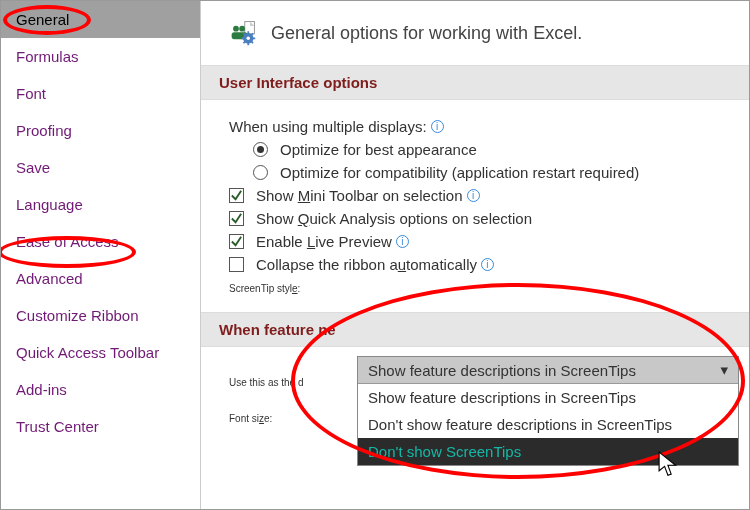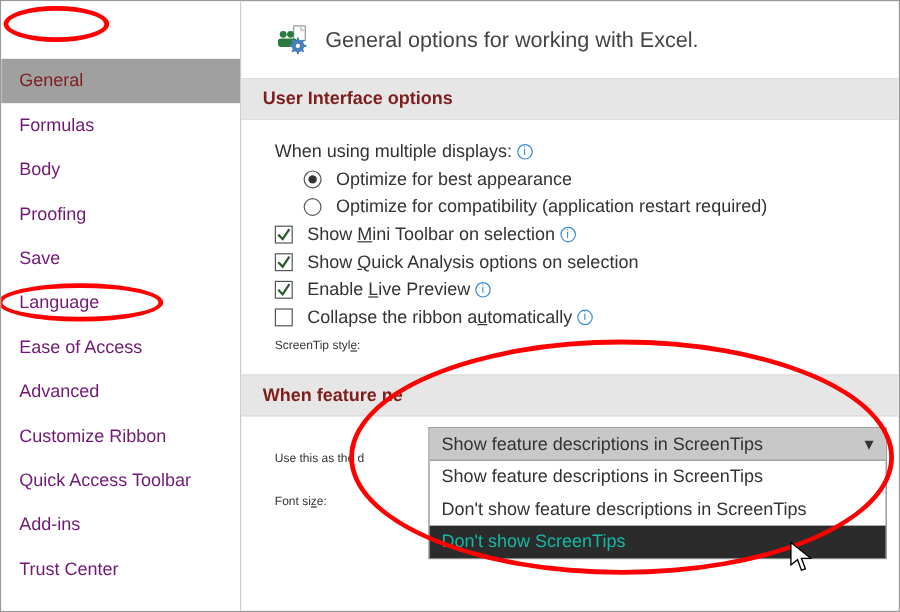--- a/index.html
+++ b/index.html
@@ -27,22 +27,21 @@
     flex-direction: column;
   }
   .sidebar-item {
     padding: 10px 15px;
     cursor: pointer;
     font-size: 15px;
     color: #701a75;
   }
   .sidebar-item.selected {
     background: #a0a0a0;
-    color: #7f1d1d;
-    margin-top: 48px;
+    color: #000000;
   }
   .main {
     flex: 1;
     padding: 0;
     overflow: hidden;
   }
   .header-row {
     display: flex;
     align-items: center;
     padding: 18px 28px 18px 28px;
@@ -150,21 +149,21 @@
     pointer-events:none;
   }
 </style>
 </head>
 <body>
 
 <div class="wrap">
   <div class="sidebar">
     <div class="sidebar-item selected">General</div>
     <div class="sidebar-item">Formulas</div>
-    <div class="sidebar-item">Body</div>
+    <div class="sidebar-item">Font</div>
     <div class="sidebar-item">Proofing</div>
     <div class="sidebar-item">Save</div>
     <div class="sidebar-item">Language</div>
     <div class="sidebar-item">Ease of Access</div>
     <div class="sidebar-item">Advanced</div>
     <div class="sidebar-item">Customize Ribbon</div>
     <div class="sidebar-item">Quick Access Toolbar</div>
     <div class="sidebar-item">Add-ins</div>
     <div class="sidebar-item">Trust Center</div>
   </div>

